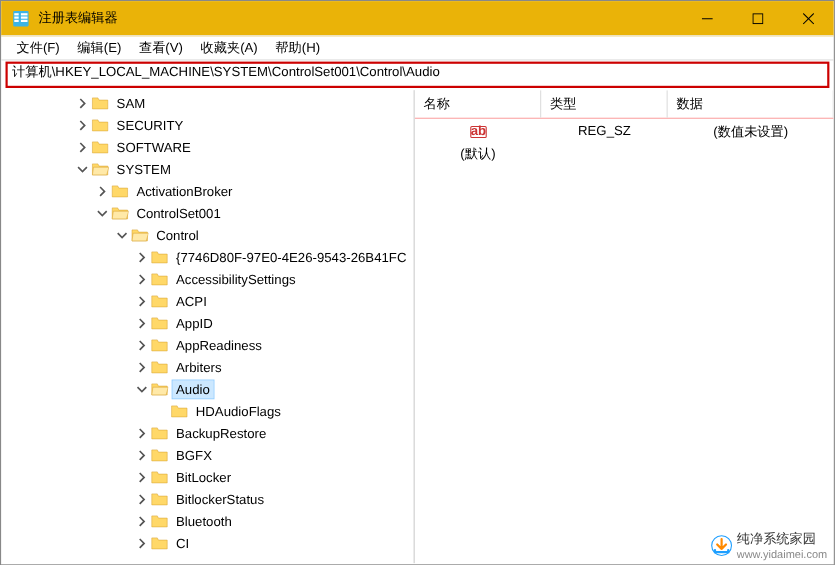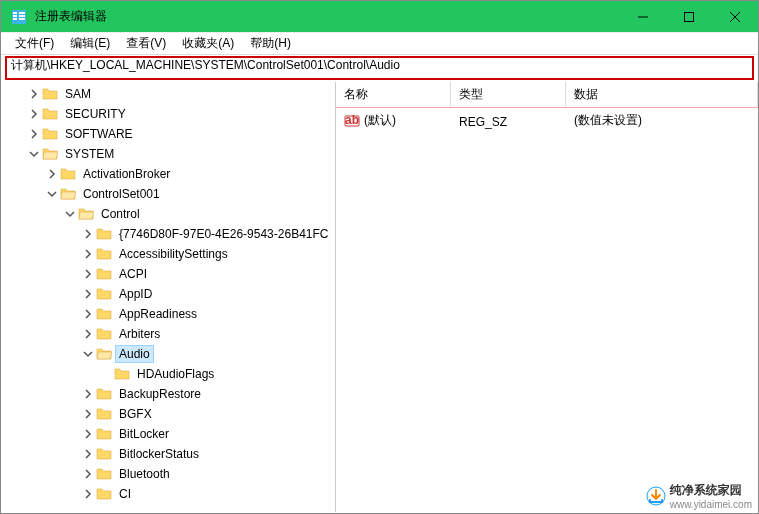--- a/index.html
+++ b/index.html
@@ -1,36 +1,36 @@
 <!DOCTYPE html>
 <html><head>
 <meta charset="utf-8">
 <style>
 * { margin:0; padding:0; box-sizing:border-box; font-family:"Microsoft YaHei","Segoe UI",Tahoma,sans-serif; font-size:12px; }
 body { background:#fff; width:759px; height:514px; position:relative; overflow:hidden; border:1px solid #888; }
-.titlebar { height:32px; background:#22c55e; display:flex; align-items:center; border-bottom:1px solid #eee; }
+.titlebar { height:32px; background:#eab308; display:flex; align-items:center; border-bottom:1px solid #eee; }
 .titlebar .app-icon { width:16px; height:16px; margin:0 8px 0 10px; }
 .titlebar .title { flex:1; font-size:12px; color:#000; }
 .win-btns { display:flex; height:100%; }
 .win-btn { width:46px; height:100%; display:flex; align-items:center; justify-content:center; cursor:default; }
 .win-btn svg { width:10px; height:10px; }
 .menubar { height:22px; display:flex; align-items:flex-start; padding:0 6px; gap:0; border-bottom:1px solid #ddd; }
 .menubar .menu-item { padding:2px 8px; cursor:default; }
 .addrbar { height:24px; border:2px solid #c00; margin:1px 4px 2px 4px; display:flex; align-items:flex-start; padding:0 4px; }
 .addrbar input { border:none; outline:none; width:100%; font-size:12px; background:transparent; }
-.main { display:flex; height:calc(100% - 32px - 22px - 28px); }
+.main { display:flex; height:calc(100% - 32px - 22px - 28px);margin-left:41px; }
 .tree { flex:0 0 335px; overflow:auto; border-right:1px solid #ccc; padding-top:2px; }
 .values { flex:1; overflow:auto; }
 .values-header { display:flex; border-bottom:1px solid #fca5a5; position:sticky; top:0; background:#fff; }
 .values-header .col { padding:4px 8px; border-right:1px solid #ddd; }
 .col-name { width:115px; }
 .col-type { width:115px; }
 .col-data { flex:1; }
 .values-body .row { display:flex; padding:2px 0; }
-.values-body .row .cell { padding:2px 8px; display:flex; align-items:flex-end; gap:4px; }
+.values-body .row .cell { padding:2px 8px; display:flex; align-items:center; gap:4px;flex-direction:column; }
 .val-icon { width:16px; height:16px; flex-shrink:0; }
 .tree-row { display:flex; align-items:center; height:20px; white-space:nowrap; cursor:default; }
 .tree-row.selected .label { background:#cce8ff; outline:1px solid #99d1ff; }
 .toggle { width:14px; height:14px; display:flex; align-items:center; justify-content:center; margin-right:1px; flex-shrink:0; color:#666; }
 .toggle svg { width:10px; height:10px; }
 .spacer { display:inline-block; height:1px; }
 .folder-icon { width:16px; height:16px; margin-right:4px; flex-shrink:0; }
 .label { padding:1px 3px; }
 .watermark { position:absolute; right:6px; bottom:3px; display:flex; align-items:center; gap:4px; font-size:12px; }
 .watermark .url { color:#888; font-size:10px; }
@@ -368,16 +368,16 @@
   </div>
 </div>
 
 <div class="watermark">
   <svg class="wm-icon" viewBox="0 0 20 20">
     <circle cx="10" cy="10" r="9" fill="#fff" stroke="#1e9fff" stroke-width="1"></circle>
     <path d="M10 4 L10 13 M6 9 L10 13 L14 9" fill="none" stroke="#ff8a00" stroke-width="2" stroke-linecap="round" stroke-linejoin="round"></path>
     <path d="M4 14 L4 16 L16 16 L16 14" fill="none" stroke="#1e9fff" stroke-width="2" stroke-linecap="round"></path>
   </svg>
   <div>
-    <div style="font-weight:bold;color:#333">纯净系统家园</div>
+    <div style="font-weight:normal;color:#333">纯净系统家园</div>
     <div class="url">www.yidaimei.com</div>
   </div>
 </div>
 
 </body></html>

